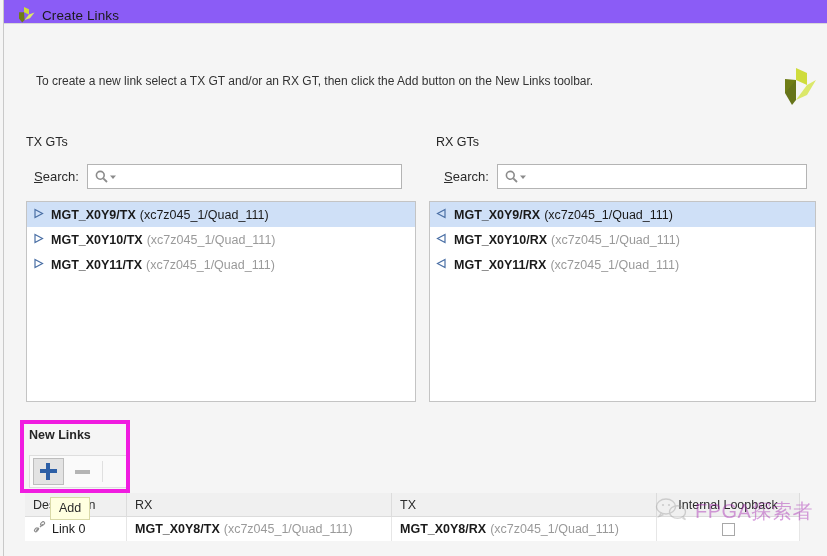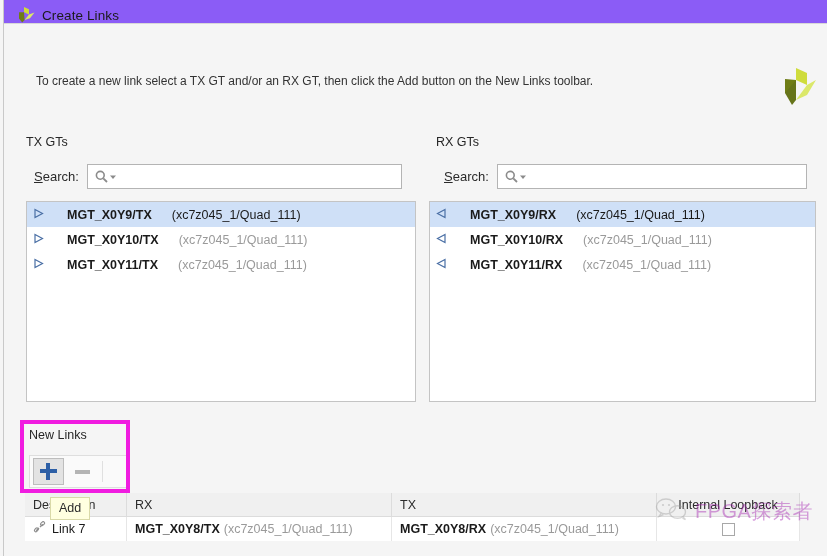--- a/index.html
+++ b/index.html
@@ -81,31 +81,30 @@
     background: #ffffff;
     border: 1px solid #c4c4c4;
     overflow: hidden;
   }
   .list-item {
     height: 25px;
     display: flex; align-items: center;
     padding-left: 6px;
     font-size: 12.5px;
     white-space: nowrap;
-    gap: 16px;
   }
   .list-item.selected { background: #cfe0f7; }
   .list-item .tri { margin-right: 7px; display: block; }
   .gt-name { font-weight: bold; color: #1a1a1a; }
   .gt-loc { color: #9a9a9a; margin-left: 4px; }
   .list-item.selected .gt-loc { color: #1a1a1a; }
   
   .newlinks-label {
     position: absolute; left: 29px; top: 428px;
-    font-size: 12.5px; font-weight: normal; color: #262626;
+    font-size: 12.5px; font-weight: bold; color: #262626;
   }
   .toolbar {
     position: absolute; left: 29px; top: 455px;
     width: 98px; height: 33px;
     background: #fafafa;
     border: 1px solid #dedede;
     display: flex; align-items: center;
   }
   .tb-btn {
     width: 31px; height: 27px;
@@ -335,21 +334,21 @@
     </div>
     <div class="trow tbody">
       <div class="tcell c-desc">
         <span class="link-icon">
           <svg width="13" height="13" viewBox="0 0 13 13">
             <path d="M3.2,9.8 L6,7 M7,6 L9.8,3.2" stroke="#8d8d8d" stroke-width="1.3" fill="none"></path>
             <rect x="1.2" y="7.4" width="4.4" height="2.8" rx="1.4" transform="rotate(-45 3.4 8.8)" fill="none" stroke="#8d8d8d" stroke-width="1.1"></rect>
             <rect x="7.4" y="1.2" width="4.4" height="2.8" rx="1.4" transform="rotate(-45 9.6 2.6)" fill="none" stroke="#8d8d8d" stroke-width="1.1"></rect>
           </svg>
         </span>
-        <span>Link 7</span>
+        <span>Link 0</span>
       </div>
       <div class="tcell c-tx">
         <span class="gt-name">MGT_X0Y8/TX</span>
         <span class="gt-loc">(xc7z045_1/Quad_111)</span>
       </div>
       <div class="tcell c-rx">
         <span class="gt-name">MGT_X0Y8/RX</span>
         <span class="gt-loc">(xc7z045_1/Quad_111)</span>
       </div>
       <div class="tcell c-loop">

